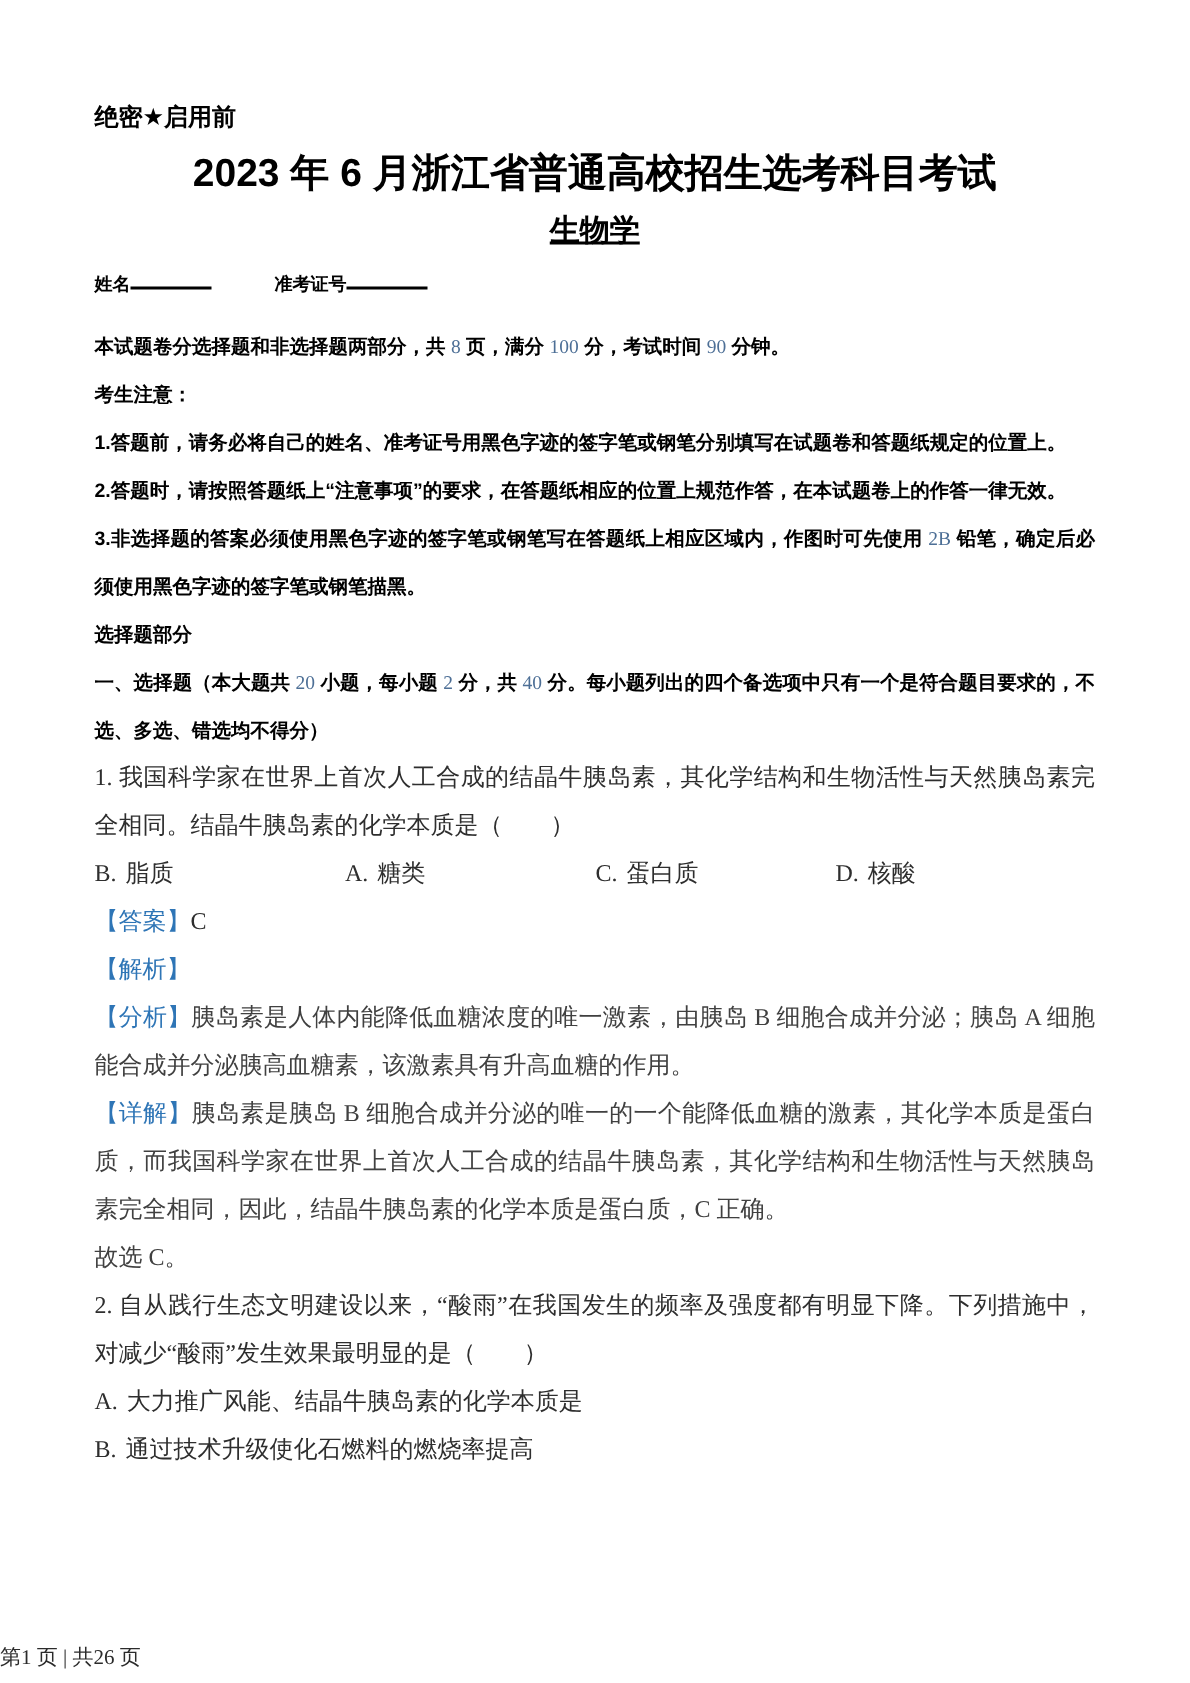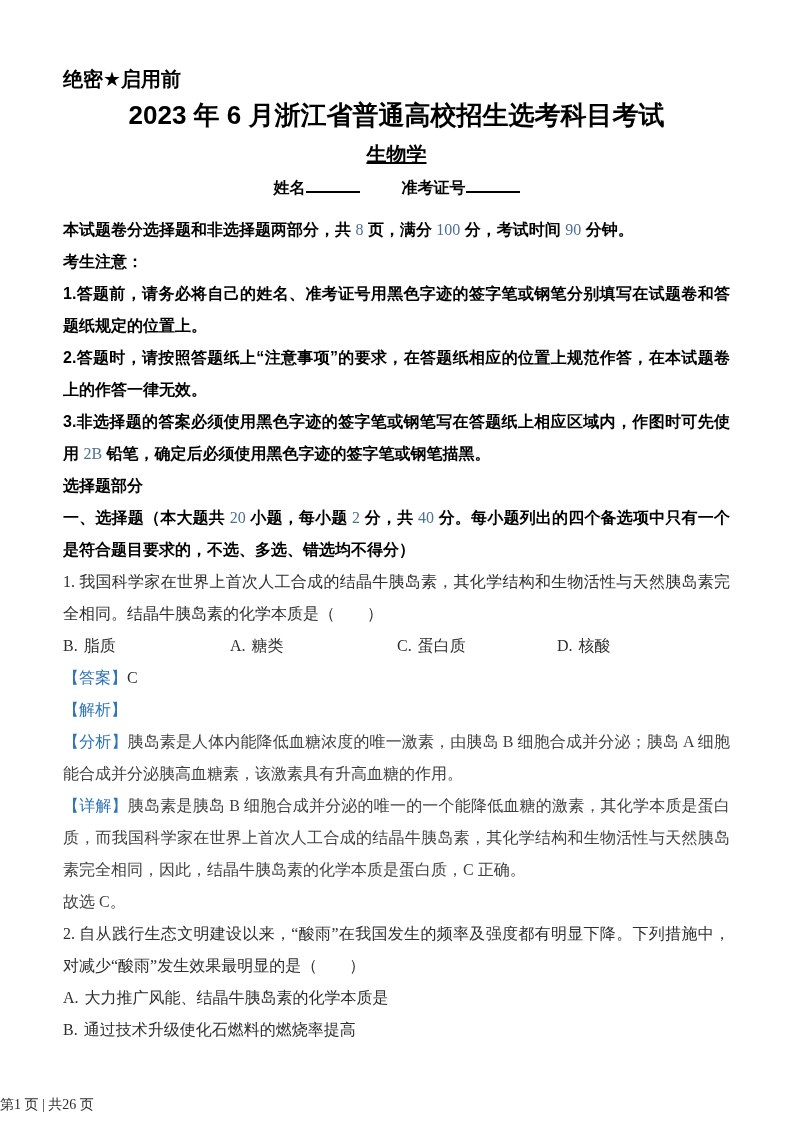--- a/index.html
+++ b/index.html
@@ -4,25 +4,25 @@
 <style>
   html,body{margin:0;padding:0;background:#ffffff;}
   body{
     width:793px;height:1122px;position:relative;overflow:hidden;
     font-family:"Liberation Serif","DejaVu Serif",serif;
     color:#333;
   }
   .page{padding:68px 63px 0 63px;}
   
   .hei{font-family:"Liberation Sans","DejaVu Sans",sans-serif;font-weight:bold;color:#000;}
-  .line{font-size:16px;line-height:32px;margin:0;text-align:justify;}
-  .secrecy{font-size:20px;line-height:22px;margin:0 0 10px;}
+  .line{font-size:13px;line-height:32px;margin:0;text-align:justify;}
+  .secrecy{font-size:16px;line-height:22px;margin:0 0 10px;}
   .title{font-size:26px;line-height:30px;text-align:center;margin:0 0 10px;}
   .subject{font-size:20px;line-height:28px;text-align:center;margin:0 0 8px;text-decoration:underline;}
-  .nameline{font-size:16px;line-height:24px;text-align:center;margin:0 0 14px;}
+  .nameline{font-size:12px;line-height:24px;text-align:left;margin:0 0 14px;}
   .blank{display:inline-block;width:54px;height:15px;border-bottom:2px solid #000;}
   .gap{display:inline-block;width:42px;}
   .center{text-align:left;}
   
   .num{font-family:"Liberation Serif","DejaVu Serif",serif;font-weight:normal;color:#4d6f96;}
   
   .tag{color:#2e75b6;}
   .serif-line{font-size:16px;line-height:32px;margin:0;text-align:justify;color:#2e2e2e;}
   .exp{color:#404040;}
   .opts-grid{display:grid;grid-template-columns:167px 167px 160px auto;font-size:16px;line-height:32px;color:#2e2e2e;}

